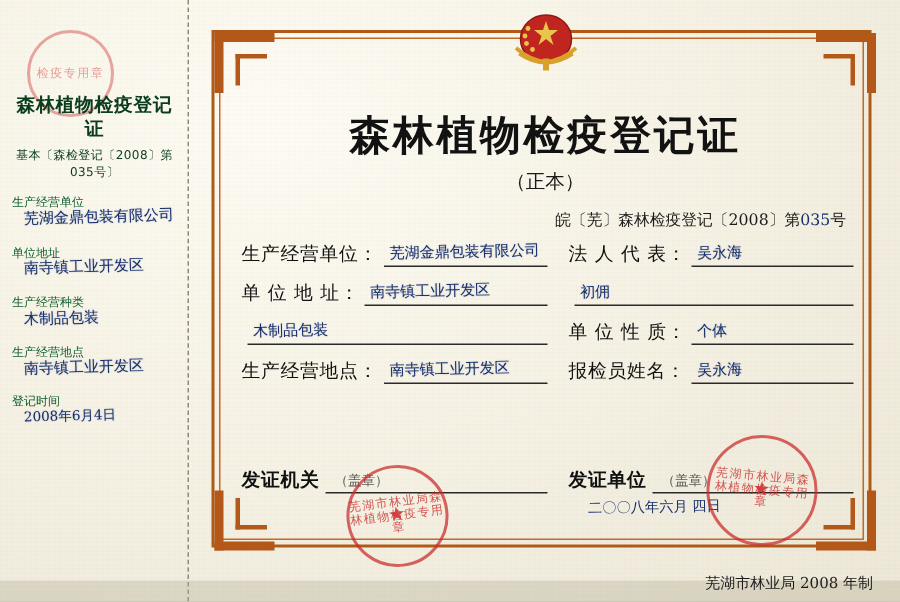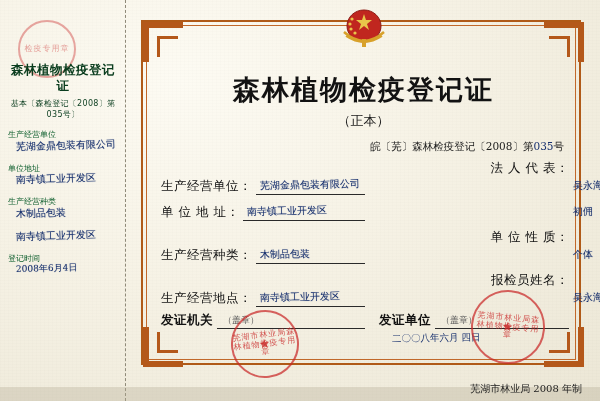--- a/index.html
+++ b/index.html
@@ -199,21 +199,21 @@
     left: 4px;
     bottom: 1px;
     font-size: 10px;
     color: #17306e;
     font-family: "DejaVu Serif", "Liberation Serif", serif;
     white-space: nowrap;
     transform: rotate(-1.2deg);
     transform-origin: left bottom;
     text-shadow: 0 0 1px rgba(23,48,110,.3);
   }
-  .fcol.right { padding-left: 14px; box-sizing: border-box; flex-direction: column; }
+  .fcol.right { padding-left: 14px; box-sizing: border-box; }
 
   
   .sigrow {
     position: absolute;
     left: 34px; top: 300px;
     width: 408px;
     display: flex;
   }
   .sigblock { width: 50%; display: flex; align-items: flex-end; }
   .sigblock.right { padding-left: 14px; box-sizing: border-box; }
@@ -321,20 +321,21 @@
       </div>
       <div class="stub-field">
         <span class="stub-label">单位地址</span>
         <span class="stub-value">南寺镇工业开发区</span>
       </div>
       <div class="stub-field">
         <span class="stub-label">生产经营种类</span>
         <span class="stub-value">木制品包装</span>
       </div>
       <div class="stub-field">
+        <span class="stub-label">生产经营地点</span>
         <span class="stub-value">南寺镇工业开发区</span>
       </div>
       <div class="stub-field">
         <span class="stub-label">登记时间</span>
         <span class="stub-value small">2008年6月4日</span>
       </div>
     </div>
   </div>
 
   <div class="cert">
@@ -391,21 +392,20 @@
         </div>
         <div class="fcol right">
           <div class="fvalue">
             <span>初佣</span>
           </div>
         </div>
       </div>
 
       <div class="frow">
         <div class="fcol">
-          <div class="flabel">生产经营种类：</div>
           <div class="fvalue">
             <span>木制品包装</span>
           </div>
         </div>
         <div class="fcol right">
           <div class="flabel">单 位 性 质：</div>
           <div class="fvalue">
             <span>个体</span>
           </div>
         </div>

